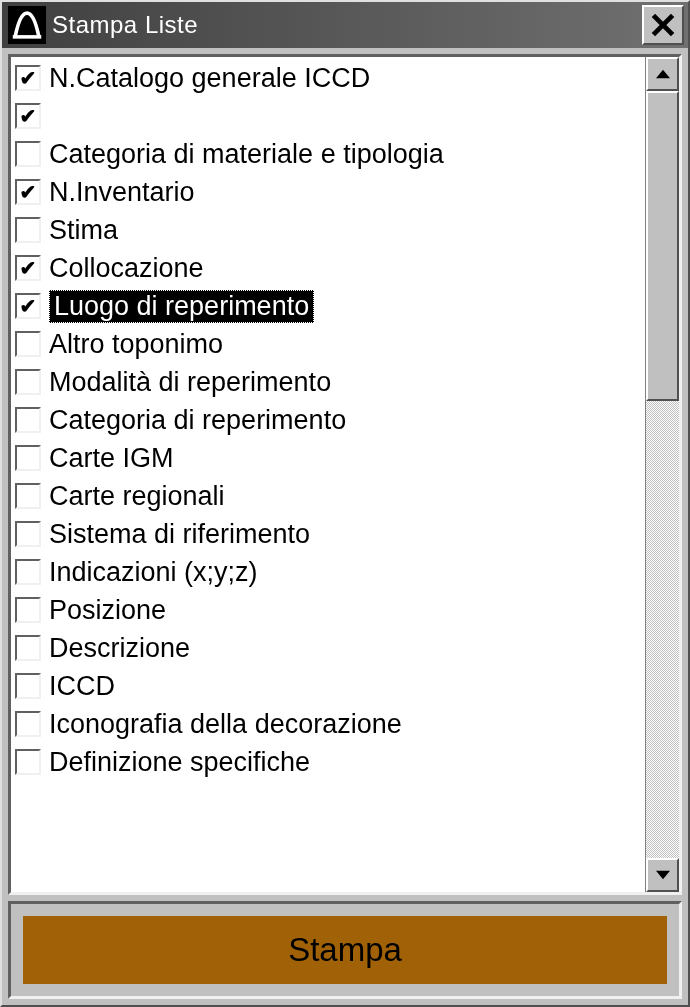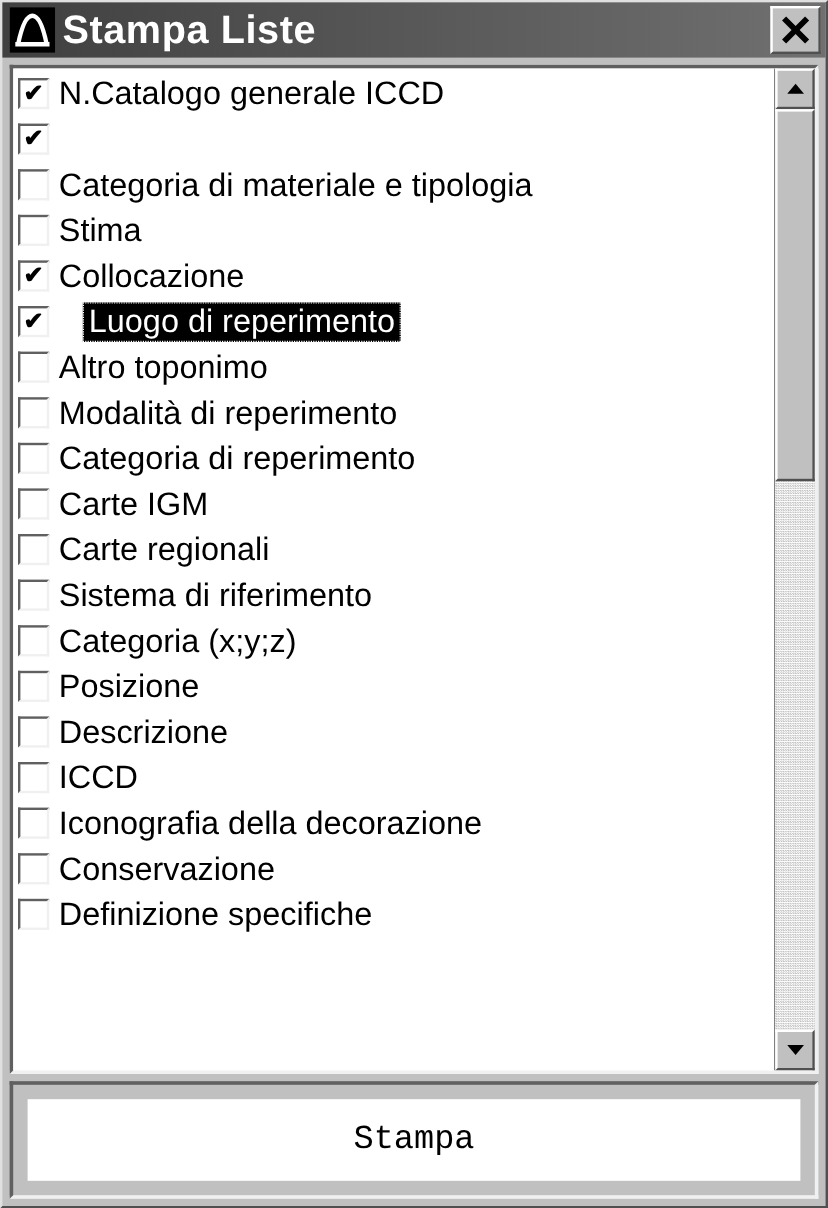--- a/index.html
+++ b/index.html
@@ -29,22 +29,22 @@
   .titlebar-icon {
     width: 38px;
     height: 38px;
     margin: 0 6px 0 2px;
     display: flex;
     align-items: center;
     justify-content: center;
   }
   .titlebar-title {
     color: #fff;
-    font-size: 33px;
-    font-weight: bold;
+    font-size: 24px;
+    font-weight: normal;
     flex: 1;
     letter-spacing: 0.5px;
   }
   .close-btn {
     width: 42px;
     height: 40px;
     background: #c0c0c0;
     border: 2px solid;
     border-color: #fff #505050 #505050 #fff;
     display: flex;
@@ -80,21 +80,20 @@
     align-items: center;
     height: 38px;
     padding: 0 4px;
     cursor: pointer;
   }
   .list-item.selected .item-label {
     background: #000;
     color: #fff;
     border: 1px dotted #fff;
     padding: 0 4px;
-    margin-left: 20px;
   }
   .checkbox {
     width: 26px;
     height: 26px;
     border: 2px solid;
     border-color: #606060 #f0f0f0 #f0f0f0 #606060;
     background: #fff;
     margin-right: 8px;
     display: flex;
     align-items: center;
@@ -151,26 +150,26 @@
     margin: 6px;
     margin-top: 0;
     border: 3px solid;
     border-color: #606060 #f0f0f0 #f0f0f0 #606060;
     background: #c0c0c0;
     padding: 12px;
   }
   .print-button {
     width: 100%;
     height: 68px;
-    background: #ffffff;
+    background: #a16207;
     border: 0;
-    font-size: 28px;
+    font-size: 33px;
     color: #000;
     cursor: pointer;
-    font-family: Liberation Mono, monospace;
+    font-family: Liberation Sans, sans-serif;
   }
 </style>
 </head>
 <body>
 
 <div class="window">
   <div class="titlebar">
     <div class="titlebar-icon">
       <svg viewBox="0 0 32 32">
         <rect x="0" y="0" width="32" height="32" fill="#000"></rect>
@@ -195,20 +194,24 @@
             <span class="item-label">N.Catalogo generale ICCD</span>
           </div>
           <div class="list-item">
             <div class="checkbox checked"></div>
           </div>
           <div class="list-item">
             <div class="checkbox"></div>
             <span class="item-label">Categoria di materiale e tipologia</span>
           </div>
           <div class="list-item">
+            <div class="checkbox checked"></div>
+            <span class="item-label">N.Inventario</span>
+          </div>
+          <div class="list-item">
             <div class="checkbox"></div>
             <span class="item-label">Stima</span>
           </div>
           <div class="list-item">
             <div class="checkbox checked"></div>
             <span class="item-label">Collocazione</span>
           </div>
           <div class="list-item selected">
             <div class="checkbox checked"></div>
             <span class="item-label">Luogo di reperimento</span>
@@ -232,41 +235,37 @@
           <div class="list-item">
             <div class="checkbox"></div>
             <span class="item-label">Carte regionali</span>
           </div>
           <div class="list-item">
             <div class="checkbox"></div>
             <span class="item-label">Sistema di riferimento</span>
           </div>
           <div class="list-item">
             <div class="checkbox"></div>
-            <span class="item-label">Categoria (x;y;z)</span>
+            <span class="item-label">Indicazioni (x;y;z)</span>
           </div>
           <div class="list-item">
             <div class="checkbox"></div>
             <span class="item-label">Posizione</span>
           </div>
           <div class="list-item">
             <div class="checkbox"></div>
             <span class="item-label">Descrizione</span>
           </div>
           <div class="list-item">
             <div class="checkbox"></div>
             <span class="item-label">ICCD</span>
           </div>
           <div class="list-item">
             <div class="checkbox"></div>
             <span class="item-label">Iconografia della decorazione</span>
-          </div>
-          <div class="list-item">
-            <div class="checkbox"></div>
-            <span class="item-label">Conservazione</span>
           </div>
           <div class="list-item">
             <div class="checkbox"></div>
             <span class="item-label">Definizione specifiche</span>
           </div>
         </div>
       <div class="scrollbar">
         <div class="scroll-btn">
           <svg viewBox="0 0 10 6">
               <polygon points="5,0 10,6 0,6" fill="#000"></polygon>

